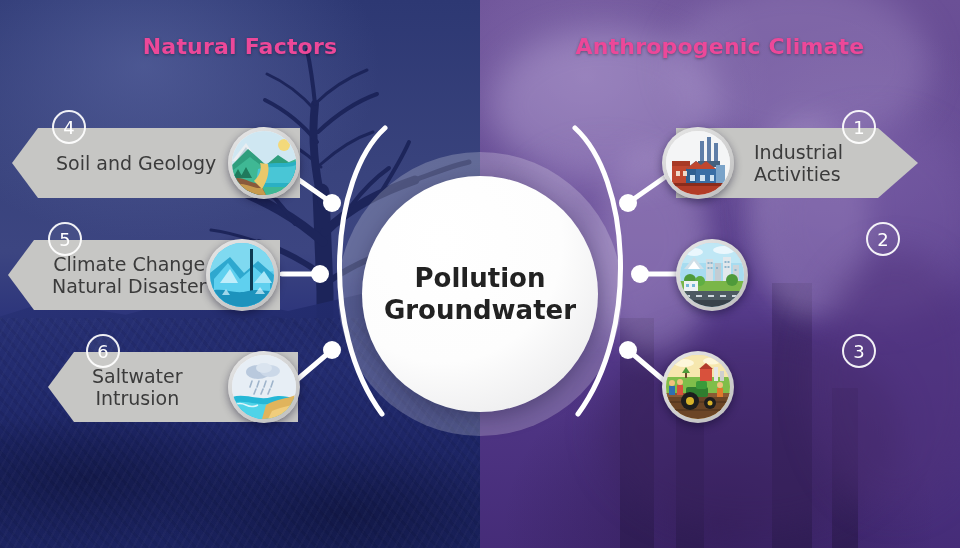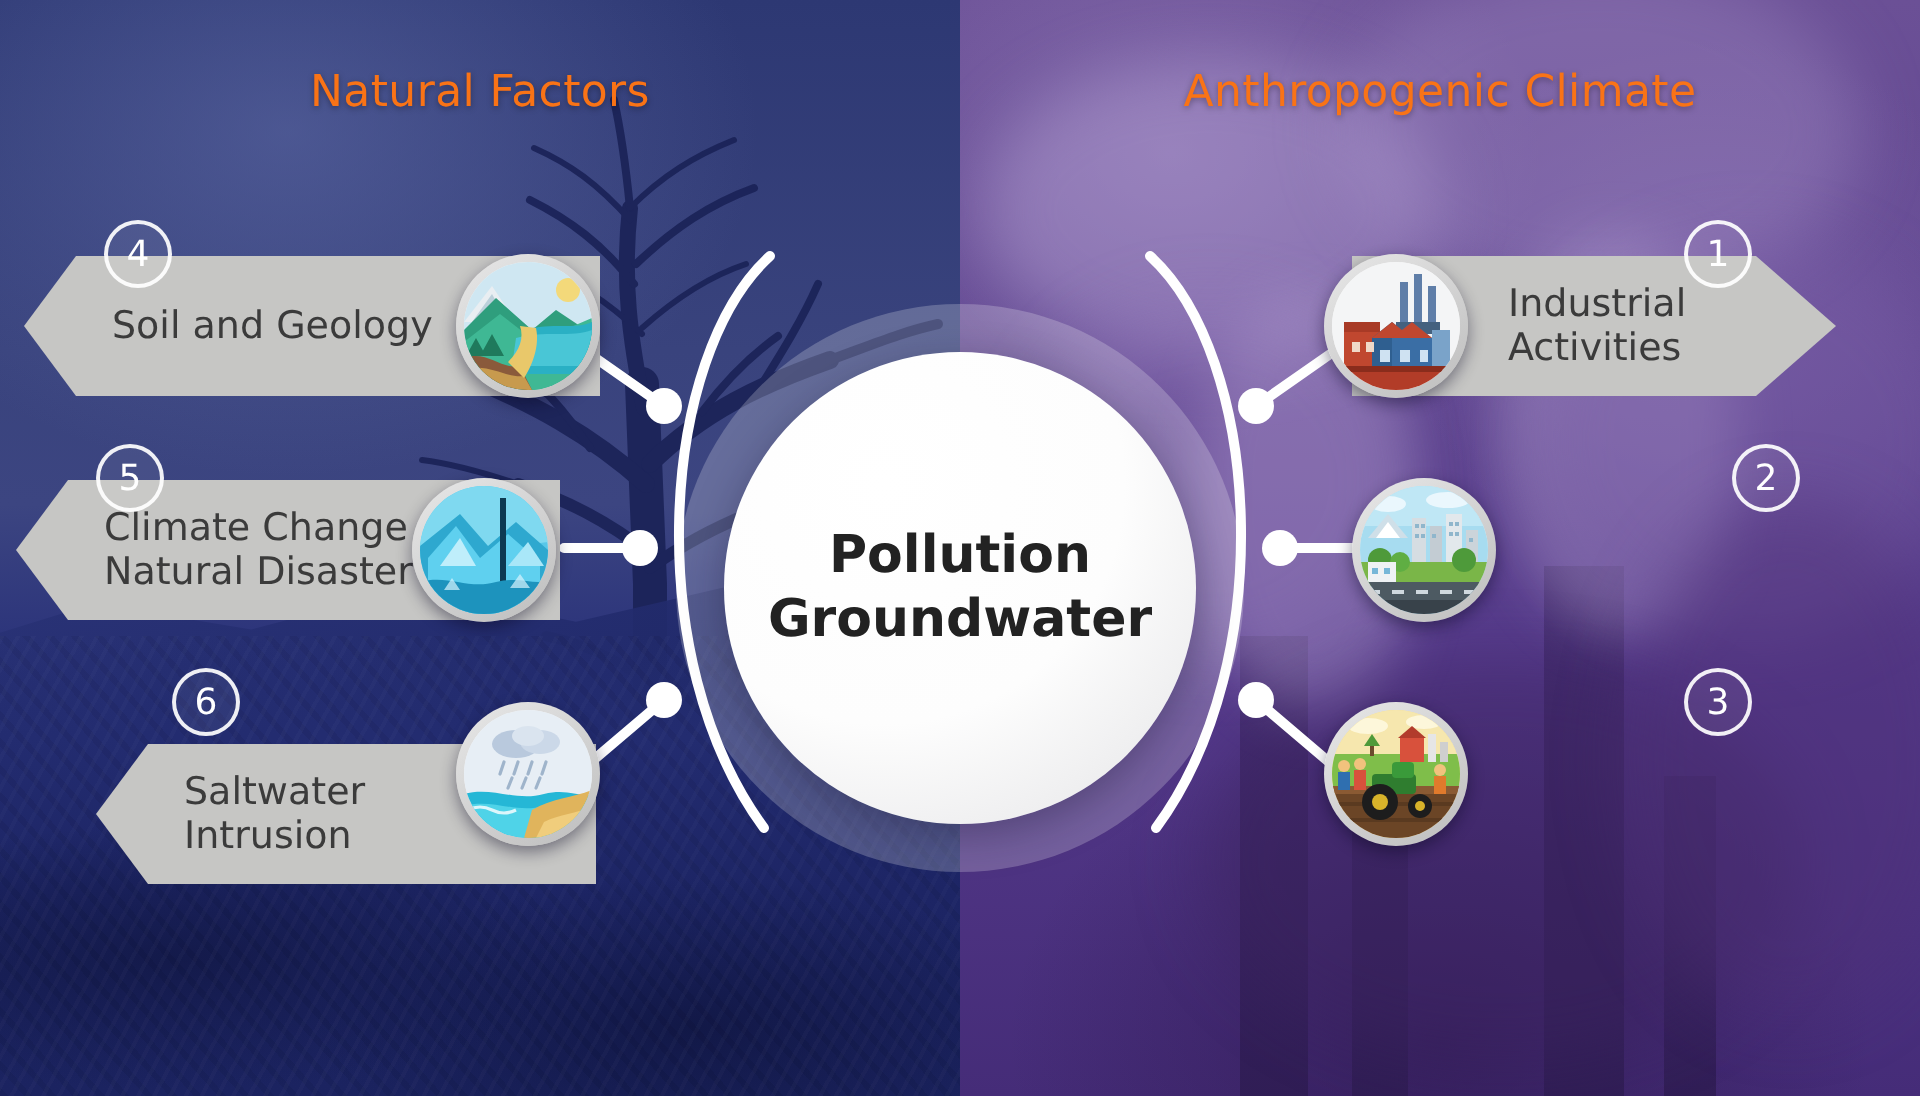--- a/index.html
+++ b/index.html
@@ -55,21 +55,21 @@
   .stack{position:absolute;bottom:0;background:linear-gradient(180deg,rgba(60,38,100,.55),rgba(46,28,82,.85));}
   .st1{left:140px;bottom:0;width:34px;height:230px;}
   .st2{left:196px;bottom:0;width:28px;height:185px;}
   .st3{left:292px;bottom:0;width:40px;height:265px;}
   .st4{left:352px;bottom:0;width:26px;height:160px;}
   .plume{position:absolute;border-radius:50% 50% 44% 56%;filter:blur(13px);background:rgba(205,190,228,.30);}
   .p1{left:118px;bottom:190px;width:110px;height:210px;}
   .p2{left:268px;bottom:230px;width:120px;height:200px;}
 
   
-  .hdr{position:absolute;top:34px;font-size:22px;font-weight:normal;color:#f97316;
+  .hdr{position:absolute;top:34px;font-size:22px;font-weight:bold;color:#ec4899;
        letter-spacing:.2px;text-shadow:0 1px 3px rgba(0,0,0,.35);white-space:nowrap;}
   .hdr-left{left:0;width:480px;text-align:center;}
   .hdr-right{left:480px;width:480px;text-align:center;}
 
   
   #links{position:absolute;inset:0;width:960px;height:548px;pointer-events:none;}
 
   
   .hub-ring{position:absolute;left:338px;top:152px;width:284px;height:284px;border-radius:50%;
     background:rgba(255,255,255,.22);}
@@ -81,21 +81,21 @@
 
   
   .chip{position:absolute;display:flex;align-items:center;height:70px;
         background:#c6c6c4;color:#3a3a3a;
         filter:drop-shadow(0 4px 7px rgba(15,12,40,.42));}
   .chip-label{font-size:19px;line-height:1.18;white-space:pre-line;color:#3b3b3b;}
 
   
   .chip-l{clip-path:polygon(26px 0,100% 0,100% 100%,26px 100%,0 50%);
           padding-left:44px;padding-right:64px;justify-content:flex-start;}
-  .chip-l .chip-label{text-align:left;}
+  .chip-l .chip-label{text-align:center;}
 
   
   .chip-r{clip-path:polygon(0 0,calc(100% - 40px) 0,100% 50%,calc(100% - 40px) 100%,0 100%);
           padding-left:78px;padding-right:56px;justify-content:flex-start;}
   .chip-r .chip-label{text-align:left;}
 
   
   .medal{position:absolute;width:72px;height:72px;border-radius:50%;
     background:linear-gradient(145deg,#e8e8e8,#bdbdbd);
     padding:4px;box-shadow:0 3px 8px rgba(10,8,35,.45);}
@@ -234,21 +234,21 @@
         <rect x="40" y="6" width="3" height="42" fill="#0d3a52"></rect>
         <path d="M10 40 L20 26 L28 40 Z" fill="#bfeefb"></path>
         <path d="M44 40 L54 28 L62 40 Z" fill="#a9e7f8"></path>
         <path d="M0 48 C14 44 24 52 38 48 C50 45 58 50 64 47 L64 64 L0 64 Z" fill="#1d93bd"></path>
         <path d="M16 46 l4 6 h-8 z M50 44 l5 7 h-10 z" fill="#d8f4fd" opacity=".7"></path>
       </svg>
     </div>
   </div>
   <div class="badge" style="left:48px;top:222px;">5</div>
 
-  <div class="chip chip-l" style="left:48px;top:372px;width:250px;">
+  <div class="chip chip-l" style="left:48px;top:352px;width:250px;">
     <span class="chip-label">Saltwater
 Intrusion</span>
   </div>
   <div class="medal" style="left:228px;top:351px;">
     <div class="medal-in">
       <svg class="art" viewBox="0 0 64 64">
         <rect width="64" height="64" fill="#e7eef5"></rect>
         <ellipse cx="26" cy="17" rx="12" ry="7" fill="#b9c9dd"></ellipse>
         <ellipse cx="38" cy="16" rx="10" ry="6" fill="#cbd8e8"></ellipse>
         <ellipse cx="32" cy="13" rx="8" ry="5" fill="#dae4ef"></ellipse>

